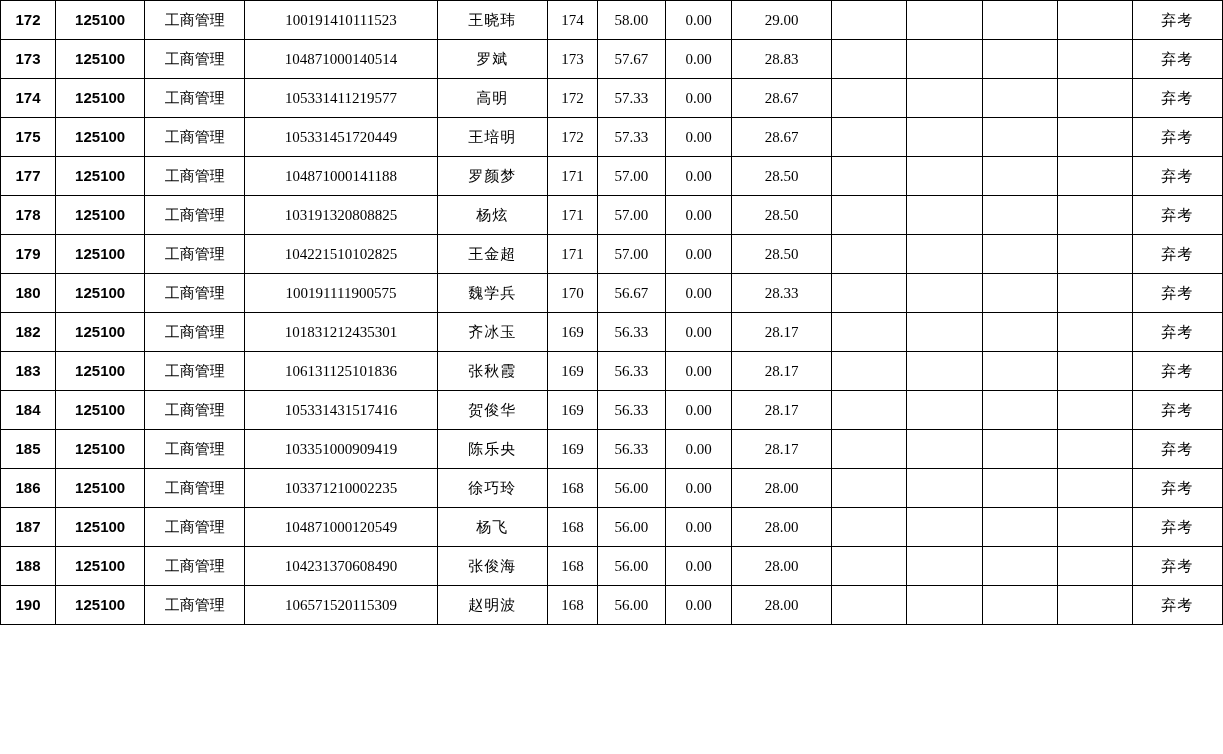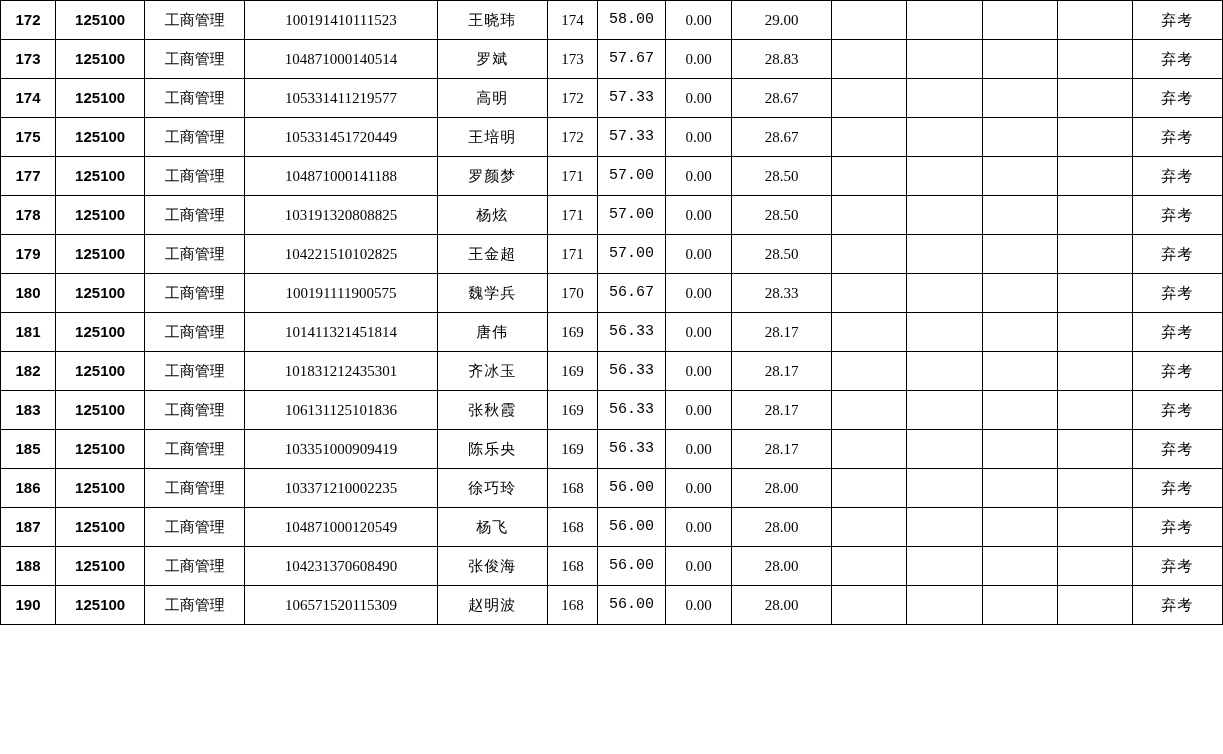--- a/index.html
+++ b/index.html
@@ -67,21 +67,20 @@
   td.name {
     font-family: "Liberation Sans", sans-serif;
     font-size: 17px;
     letter-spacing: 1px;
   }
   td.total { font-size: 16px; }
   td.avg {
     font-size: 16px;
     text-align: left;
     padding-left: 6px;
-    font-family: Liberation Mono, monospace;
   }
   td.extra { font-size: 16px; }
   td.final { font-size: 16px; }
   td.blank { }
   td.status {
     font-family: "Liberation Sans", sans-serif;
     font-size: 14px;
     letter-spacing: 1px;
   }
 </style>
@@ -228,36 +227,20 @@
         <td class="avg">56.67</td>
         <td class="extra">0.00</td>
         <td class="final">28.33</td>
         <td class="blank"></td>
         <td class="blank"></td>
         <td class="blank"></td>
         <td class="blank"></td>
         <td class="status">弃考</td>
       </tr>
       <tr>
-        <td class="index">181</td>
-        <td class="code">125100</td>
-        <td class="major">工商管理</td>
-        <td class="exam">101411321451814</td>
-        <td class="name">唐伟</td>
-        <td class="total">169</td>
-        <td class="avg">56.33</td>
-        <td class="extra">0.00</td>
-        <td class="final">28.17</td>
-        <td class="blank"></td>
-        <td class="blank"></td>
-        <td class="blank"></td>
-        <td class="blank"></td>
-        <td class="status">弃考</td>
-      </tr>
-      <tr>
         <td class="index">182</td>
         <td class="code">125100</td>
         <td class="major">工商管理</td>
         <td class="exam">101831212435301</td>
         <td class="name">齐冰玉</td>
         <td class="total">169</td>
         <td class="avg">56.33</td>
         <td class="extra">0.00</td>
         <td class="final">28.17</td>
         <td class="blank"></td>
@@ -276,20 +259,36 @@
         <td class="avg">56.33</td>
         <td class="extra">0.00</td>
         <td class="final">28.17</td>
         <td class="blank"></td>
         <td class="blank"></td>
         <td class="blank"></td>
         <td class="blank"></td>
         <td class="status">弃考</td>
       </tr>
       <tr>
+        <td class="index">184</td>
+        <td class="code">125100</td>
+        <td class="major">工商管理</td>
+        <td class="exam">105331431517416</td>
+        <td class="name">贺俊华</td>
+        <td class="total">169</td>
+        <td class="avg">56.33</td>
+        <td class="extra">0.00</td>
+        <td class="final">28.17</td>
+        <td class="blank"></td>
+        <td class="blank"></td>
+        <td class="blank"></td>
+        <td class="blank"></td>
+        <td class="status">弃考</td>
+      </tr>
+      <tr>
         <td class="index">185</td>
         <td class="code">125100</td>
         <td class="major">工商管理</td>
         <td class="exam">103351000909419</td>
         <td class="name">陈乐央</td>
         <td class="total">169</td>
         <td class="avg">56.33</td>
         <td class="extra">0.00</td>
         <td class="final">28.17</td>
         <td class="blank"></td>

